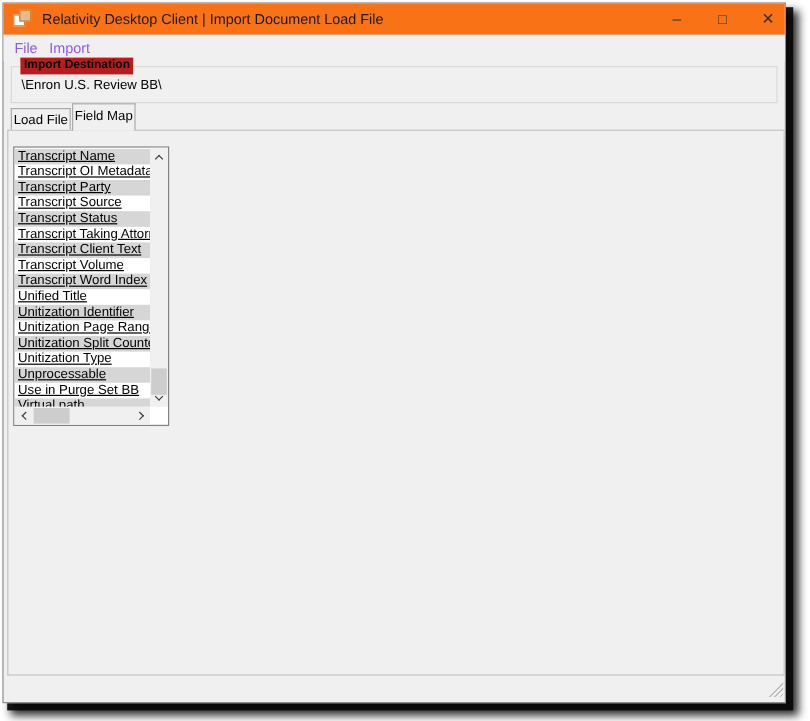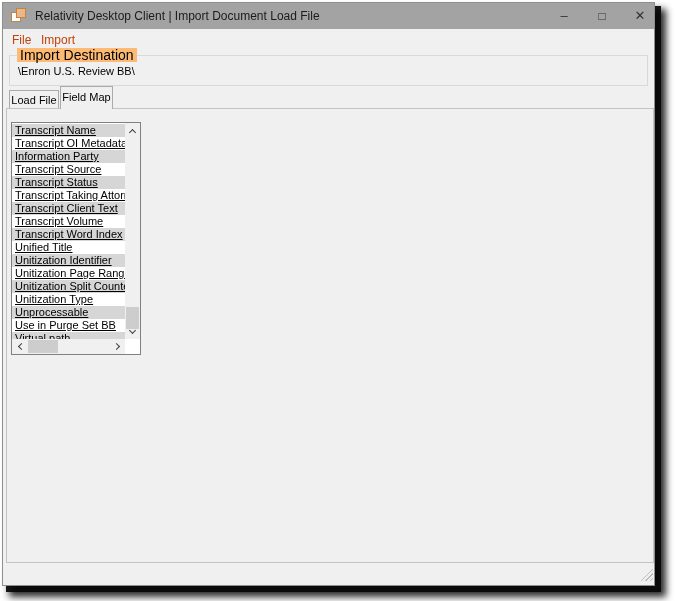--- a/index.html
+++ b/index.html
@@ -1,33 +1,33 @@
 <!DOCTYPE html>
 <html><head>
 <meta charset="utf-8">
 <style>
   html,body{margin:0;padding:0;width:675px;height:601px;background:#fff;overflow:hidden;
     font-family:"Liberation Sans", sans-serif;-webkit-font-smoothing:antialiased;}
   *{box-sizing:border-box;}
   .win{position:absolute;left:2px;top:2px;width:653px;height:584px;background:#f0f0f0;
     border:1px solid #8f8f8f;box-shadow:5px 5px 0 1px rgba(8,8,8,.92),9px 9px 7px 2px rgba(8,8,8,.85);}
   
-  .titlebar{position:absolute;left:0;top:0;width:100%;height:26px;background:#a3a3a3;}
+  .titlebar{position:absolute;left:0;top:0;width:100%;height:26px;background:#f97316;}
   .app-icon{position:absolute;left:8px;top:5px;width:16px;height:16px;}
   .app-icon .sq1{position:absolute;left:0;top:4px;width:10px;height:10px;border:1.5px solid #c8823f;background:#fff;}
   .app-icon .sq2{position:absolute;left:5px;top:0;width:10px;height:10px;border:1.5px solid #c8823f;background:#e9b98c;}
   .title-text{position:absolute;left:32px;top:0;height:26px;line-height:26px;font-size:12px;color:#1b1b1b;white-space:nowrap;}
   .cap-btn{position:absolute;top:0;width:30px;height:26px;text-align:center;line-height:26px;color:#333;font-size:13px;cursor:default;}
   .cap-max{font-size:12px;}
   
   .menubar{position:absolute;left:0;top:26px;width:100%;height:22px;background:#f0f0f0;}
-  .menu-item{position:absolute;top:0;height:22px;line-height:22px;font-size:12px;color:#c2410c;padding:0 6px;}
+  .menu-item{position:absolute;top:0;height:22px;line-height:22px;font-size:12px;color:#8b5cf6;padding:0 6px;}
   
   .gb{position:absolute;border:1px solid #d9d9d9;background:transparent;}
-  .gb-label{position:absolute;top:-8px;left:7px;background:#fdba74;padding:0 3px;font-size:14px;color:#000;white-space:nowrap;line-height:14px;}
+  .gb-label{position:absolute;top:-8px;left:7px;background:#b91c1c;padding:0 3px;font-size:10px;color:#000;white-space:nowrap;line-height:14px;font-weight:bold;}
   .id-value{position:absolute;left:8px;top:9px;font-size:11px;color:#000;white-space:nowrap;}
   
   .tab{position:absolute;font-size:11px;color:#000;text-align:center;background:#f0f0f0;border:1px solid #ababab;}
   .tab.inactive{border-bottom:none;}
   .tab.active{border-bottom:none;z-index:3;}
   .tabpage{position:absolute;left:3px;top:105px;width:648px;height:455px;border:1px solid #c3c3c3;background:#f0f0f0;z-index:1;}
   .fieldlabel{position:absolute;font-size:11px;font-weight:bold;color:#000;white-space:nowrap;}
   
   .listbox{position:absolute;background:#fff;border:1px solid #808080;overflow:hidden;}
   .list-items{position:absolute;left:0;top:1px;right:0;bottom:0;overflow:hidden;}
@@ -103,21 +103,21 @@
 
   <div class="tabpage"></div>
 
   <div class="fieldlabel" style="left:10px;top:108px;">Workspace Fields</div>
   <div class="fieldlabel" style="left:540px;top:108px;width:100px;text-align:right;">Load File Fields</div>
 
   <div class="listbox" style="left:8px;top:119px;width:130px;height:233px;z-index:2;">
     <div class="list-items" style="right:15px;bottom:15px;">
         <div class="list-item sel">Transcript Name</div>
         <div class="list-item">Transcript OI Metadata</div>
-        <div class="list-item sel">Information Party</div>
+        <div class="list-item sel">Transcript Party</div>
         <div class="list-item">Transcript Source</div>
         <div class="list-item sel">Transcript Status</div>
         <div class="list-item">Transcript Taking Attorn</div>
         <div class="list-item sel">Transcript Client Text</div>
         <div class="list-item">Transcript Volume</div>
         <div class="list-item sel">Transcript Word Index</div>
         <div class="list-item">Unified Title</div>
         <div class="list-item sel">Unitization Identifier</div>
         <div class="list-item">Unitization Page Range</div>
         <div class="list-item sel">Unitization Split Counter</div>

